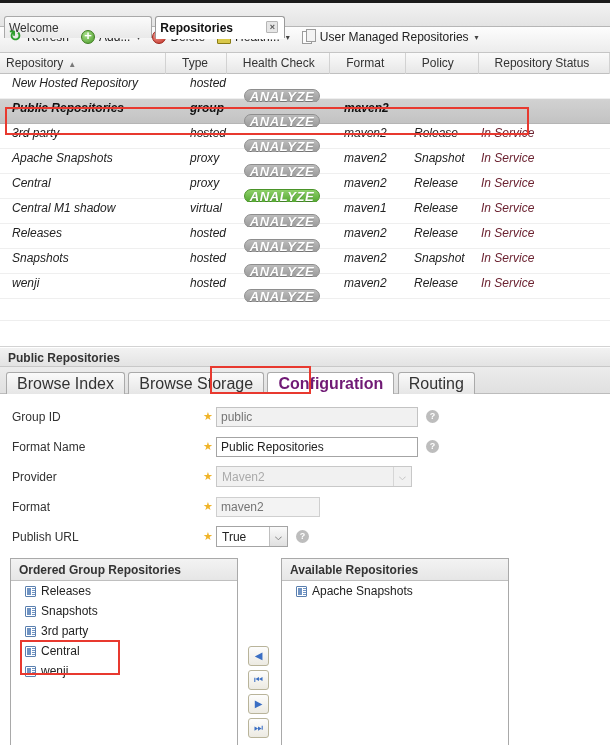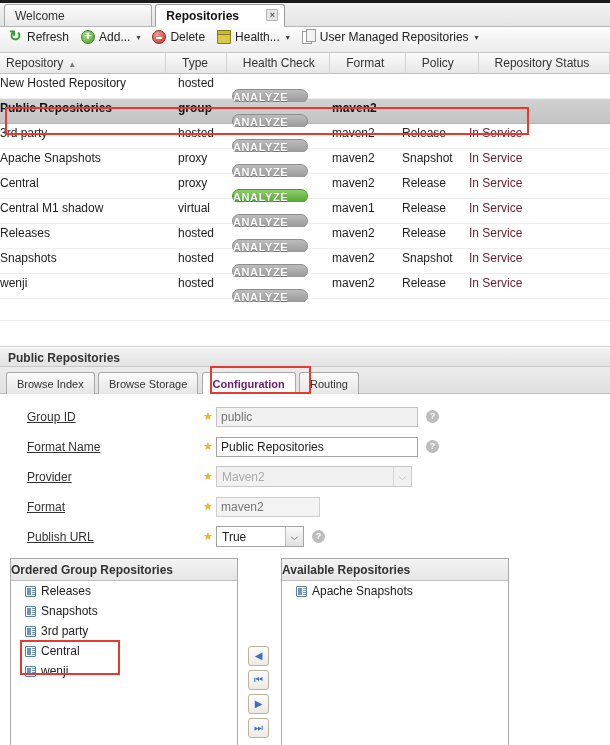--- a/index.html
+++ b/index.html
@@ -24,22 +24,22 @@
   }
   .topbar-dark {
     position:absolute; top:0; left:0; right:0; height:3px;
     background:#1b1b1b;
   }
   .tab {
     position: relative;
     display: inline-flex;
     align-items: center;
     height: 22px;
-    margin-top: 4px;
-    padding: 0 10px;
+    margin-top: 16px;
+    padding: 0 4px;
     border: 1px solid #a9a9a9;
     border-bottom: none;
     border-radius: 3px 3px 0 0;
     background: linear-gradient(#fbfbfb, #e9e9e9);
     color: #333;
     font-size: 12px;
     vertical-align: bottom;
   }
   .tab.inactive { width: 148px; }
   .tab.active {
@@ -107,30 +107,30 @@
   .grid { position: relative; background:#fff; }
   .grid-head {
     display:flex; height:21px; align-items:center;
     background: linear-gradient(#fafafa, #e7e7e7);
     border-bottom:1px solid #c0c0c0;
     font-size:12px; color:#333;gap:10px;
   }
   .grid-head .cell { border-right:1px solid #d2d2d2; height:21px; line-height:20px; padding-left:6px; overflow:hidden; white-space:nowrap;}
   .sort-asc { display:inline-block; margin-left:5px; font-size:8px; color:#777; }
   .grid-row { display:flex; height:25px; align-items:center; border-bottom:1px solid #efefef; font-size:12px; color:#222;}
-  .grid-row .cell { height:31px; line-height:25px; padding-left:0; overflow:hidden; white-space:nowrap;}
+  .grid-row .cell { height:31px; line-height:25px; padding-left:12px; overflow:hidden; white-space:nowrap;font-style:italic;}
   .grid-row.selected { background: linear-gradient(#d2d2d2,#c3c3c3); font-weight:bold; color:#111; border-bottom:1px solid #b5b5b5;}
   .c-repo{ width:178px;} .c-type{ width:54px;} .c-health{ width:100px;}
   .c-format{ width:70px;} .c-policy{ width:67px;} .c-status{ width:130px;}
   .status-text{ color:#6b2230; }
 
   .analyze {
     display:inline-block; width:76px; height:14px; line-height:14px;
-    text-align:left; border-radius:8px;
-    font-size:11px; font-weight:bold; letter-spacing:0.6px; color:#fff;
+    text-align:center; border-radius:8px;
+    font-size:13px; font-weight:bold; letter-spacing:0.6px; color:#fff;
     font-family:"Liberation Sans", sans-serif;
     vertical-align: middle; margin-top:18px;
   }
   .analyze.gray{ background:linear-gradient(#bcbcbc,#9a9a9a); border:1px solid #8e8e8e; text-shadow:0 1px 0 rgba(0,0,0,.25);}
   .analyze.green{ background:linear-gradient(#8ed06a,#55a832); border:1px solid #4a9329; text-shadow:0 1px 0 rgba(0,0,0,.25);}
 
   .grid-filler { height:22px; background:#fff; border-bottom:1px solid #eee;}
 
   .panel-gap { height:26px; background:#fff; border-bottom:1px solid #d3d3d3;}
 
@@ -142,29 +142,29 @@
     border-top:1px solid #fff;
     border-bottom:1px solid #c8c8c8;
   }
   .tabs2 {
     position:relative; height:27px; padding-left:6px;
     background: linear-gradient(#ececec,#e0e0e0);
     border-bottom:1px solid #bcbcbc;
   }
   .t2 {
     display:inline-flex; align-items:center; height:22px; margin-top:5px;
-    padding:0 10px; font-size:11px; color:#333;
+    padding:0 10px; font-size:16px; color:#333;
     border:1px solid #aaa; border-bottom:none; border-radius:3px 3px 0 0;
     background:linear-gradient(#fafafa,#e6e6e6); vertical-align:bottom;
   }
   .t2.active{ background:#fff; font-weight:bold; color:#701a75; }
 
   .form { padding:10px 0 4px 0; background:#fff;}
   .frow { display:flex; align-items:center; height:25px; margin-bottom:5px; }
-  .flabel { width:200px; padding-left:27px; font-size:12px; color:#333;text-decoration:underline;}
+  .flabel { width:200px; padding-left:12px; font-size:12px; color:#333;}
   .star { width:16px; text-align:center; color:#f0b429; font-size:11px; line-height:11px;}
   .finput {
     height:20px; border:1px solid #a4a4a4; background:#fff;
     font-size:12px; padding:0 4px; color:#222;
     font-family:"Liberation Sans", sans-serif;
   }
   .finput.disabled{ background:#f1f1f1; border:1px solid #c3c3c3; color:#a3a3a3;}
   .finput.plain-dis{ background:#f3f3f3; border:1px solid #cfcfcf; color:#a6a6a6;}
   .fselect{
     position:relative; height:21px; border:1px solid #a4a4a4; background:#fff;
@@ -180,21 +180,21 @@
   .helpicon{
     display:inline-block; width:13px; height:13px; border-radius:50%;
     background:#bdbdbd; color:#fff; font-size:9px; font-weight:bold;
     text-align:center; line-height:13px; margin-left:8px; flex:none;
   }
 
   
   .dual { position:relative; padding:4px 0 0 10px; }
   .lbox { position:absolute; border:1px solid #a9a9a9; background:#fff; }
   .lbox-head{
-    height:22px; line-height:22px; padding-left:0;
+    height:22px; line-height:22px; padding-left:8px;
     font-weight:bold; font-size:12px; color:#333;
     background:linear-gradient(#f3f3f3,#e6e6e6);
     border-bottom:1px solid #bfbfbf;
   }
   .litem{ height:20px; line-height:20px; padding-left:14px; font-size:12px; color:#222; display:flex; align-items:center; gap:5px;}
   .lico{
     width:11px; height:11px; flex:none; position:relative;
     background:#fff; border:1px solid #5a7fae; border-radius:1px;
   }
   .lico::before{
@@ -383,21 +383,21 @@
 
     <div class="frow">
       <div class="flabel">Format</div>
       <div class="star">★</div>
       <input class="finput plain-dis" style="width: 104px;" disabled="" placeholder="maven2">
     </div>
 
     <div class="frow">
       <div class="flabel">Publish URL</div>
       <div class="star">★</div>
-      <div class="fselect" style="width:88px">
+      <div class="fselect" style="width:72px">
         <span>True</span>
         <span class="arrow">⌵</span>
       </div>
       <span class="helpicon">?</span>
     </div>
   </div>
 
   <div class="dual">
     <div class="lbox" style="left:10px; top:0; width:228px; height:205px;">
       <div class="lbox-head">Ordered Group Repositories</div>

